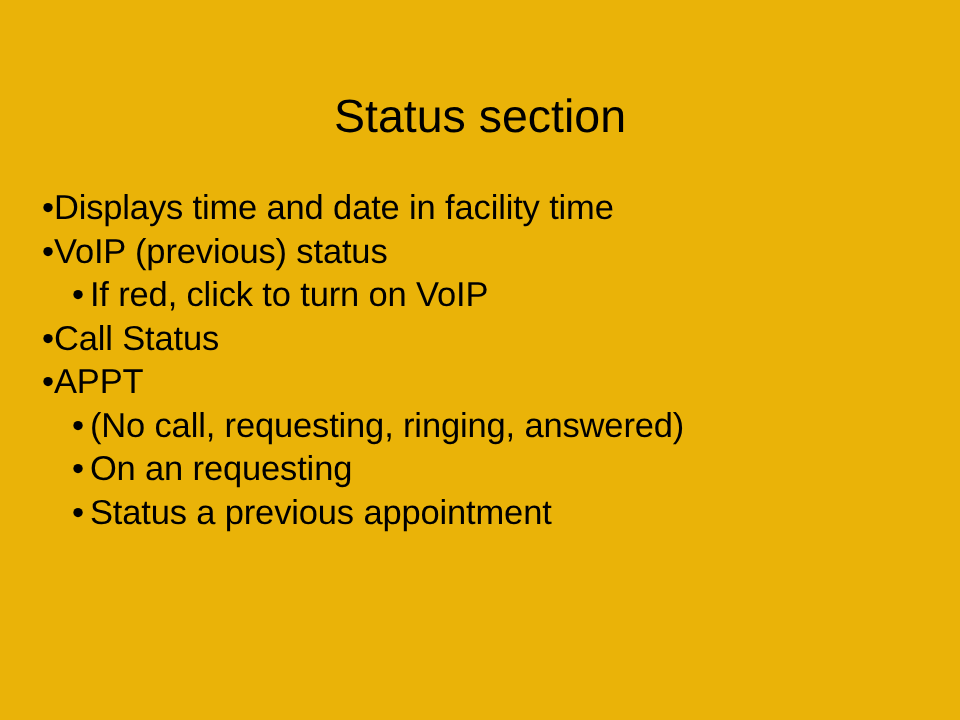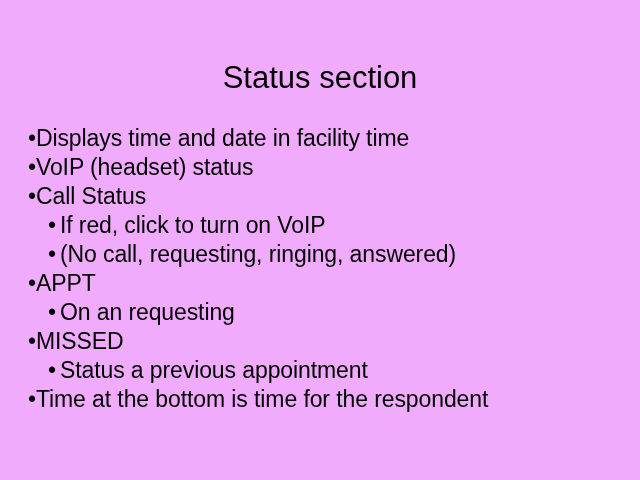--- a/index.html
+++ b/index.html
@@ -11,21 +11,21 @@
     height: 480px;
     background: #ffffff;
     font-family: "Liberation Sans", sans-serif;
     color: #000000;
     overflow: hidden;
   }
   .slide {
     position: relative;
     width: 640px;
     height: 480px;
-    background: #f0abfc;
+    background: #eab308;
   }
   .slide-title {
     position: absolute;
     left: 0;
     top: 38px;
     width: 640px;
     text-align: center;
     font-size: 31px;
     line-height: 38px;
     font-weight: normal;
@@ -75,49 +75,43 @@
 
   <h1 class="slide-title">Status section</h1>
 
   <div class="body-block">
 
     <div class="bullet-line level-1">
       <span class="bullet-glyph">•</span><span class="bullet-text">Displays time and date in facility time</span>
     </div>
 
     <div class="bullet-line level-1">
-      <span class="bullet-glyph">•</span><span class="bullet-text">VoIP (headset) status</span>
-    </div>
-
-    <div class="bullet-line level-1">
-      <span class="bullet-glyph">•</span><span class="bullet-text">Call Status</span>
+      <span class="bullet-glyph">•</span><span class="bullet-text">VoIP (previous) status</span>
     </div>
 
     <div class="bullet-line level-2">
       <span class="bullet-glyph">•</span><span class="bullet-text">If red, click to turn on VoIP</span>
     </div>
 
-    <div class="bullet-line level-2">
-      <span class="bullet-glyph">•</span><span class="bullet-text">(No call, requesting, ringing, answered)</span>
+    <div class="bullet-line level-1">
+      <span class="bullet-glyph">•</span><span class="bullet-text">Call Status</span>
     </div>
 
     <div class="bullet-line level-1">
       <span class="bullet-glyph">•</span><span class="bullet-text">APPT</span>
     </div>
 
     <div class="bullet-line level-2">
+      <span class="bullet-glyph">•</span><span class="bullet-text">(No call, requesting, ringing, answered)</span>
+    </div>
+
+    <div class="bullet-line level-2">
       <span class="bullet-glyph">•</span><span class="bullet-text">On an requesting</span>
     </div>
 
-    <div class="bullet-line level-1">
-      <span class="bullet-glyph">•</span><span class="bullet-text">MISSED</span>
-    </div>
 
     <div class="bullet-line level-2">
       <span class="bullet-glyph">•</span><span class="bullet-text">Status a previous appointment</span>
     </div>
 
-    <div class="bullet-line level-1">
-      <span class="bullet-glyph">•</span><span class="bullet-text">Time at the bottom is time for the respondent</span>
-    </div>
 
   </div>
 </div>
 
 </body></html>

